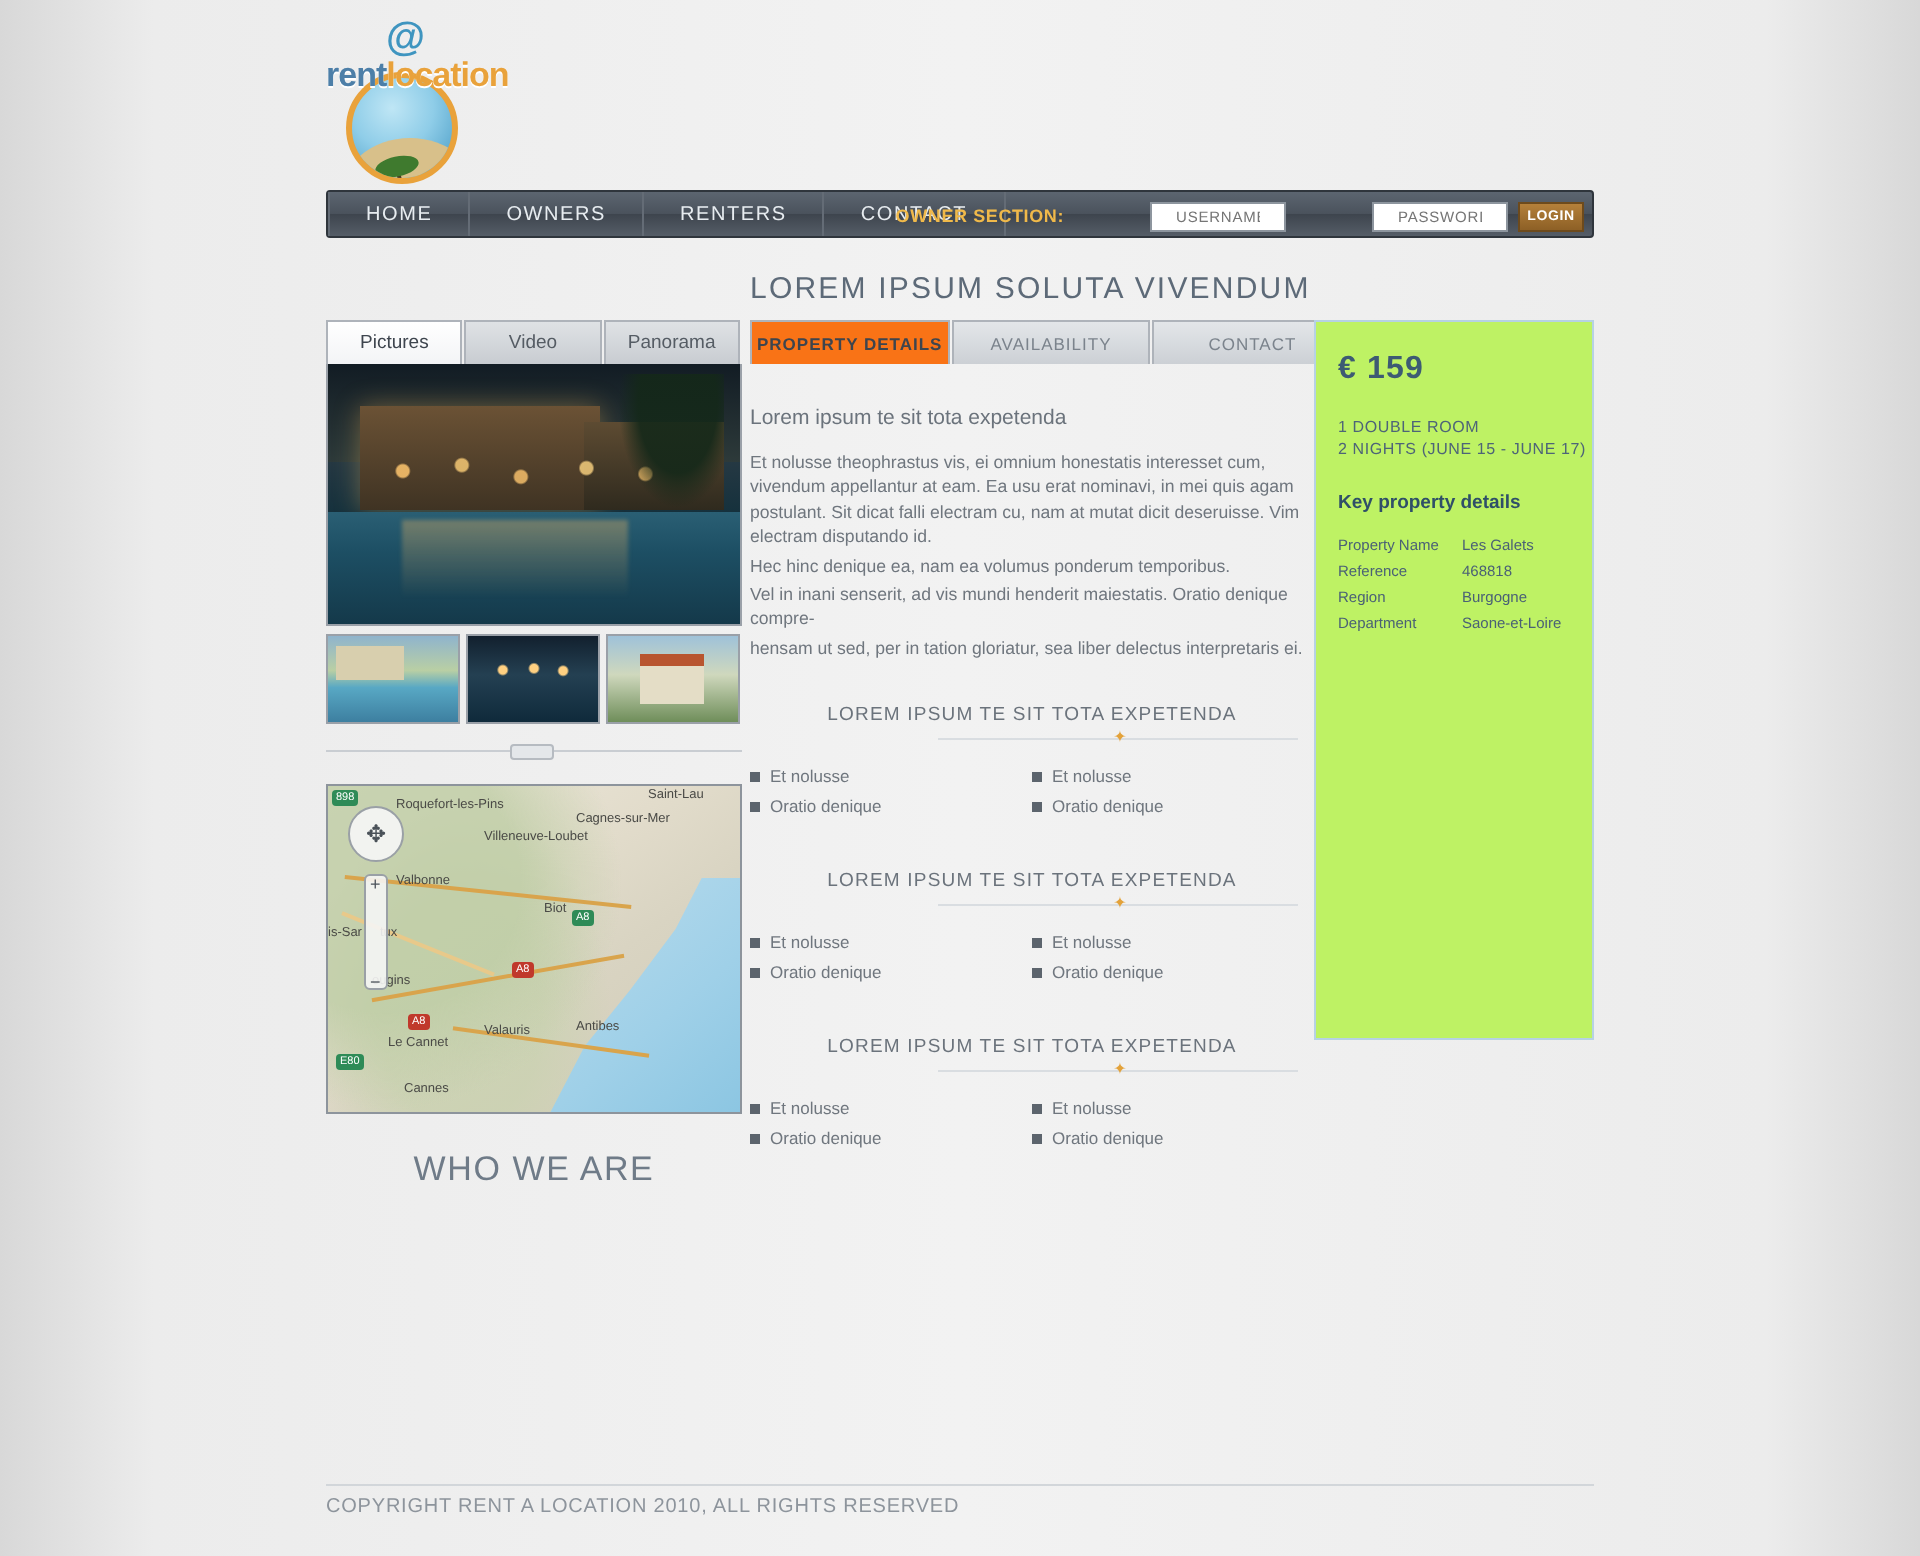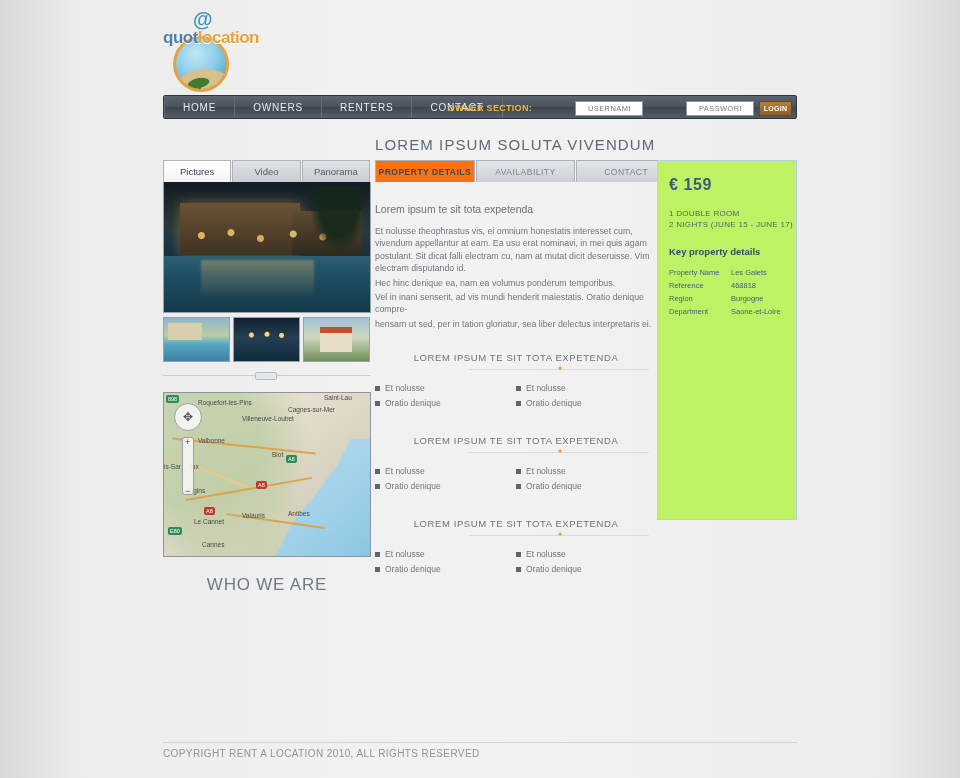--- a/index.html
+++ b/index.html
@@ -513,21 +513,21 @@
 
 <div class="page">
   <div class="inner">
 
     <div class="logo">
       <div class="logo-globe">
         <div class="logo-palm"></div>
       </div>
       <div class="logo-a">@</div>
       <div class="logo-text">
-        <span>quot</span><span class="accent">location</span>
+        <span>rent</span><span class="accent">location</span>
       </div>
     </div>
 
     <div class="navbar">
       <div class="nav-items">
         <div class="nav-item">HOME</div>
         <div class="nav-item">OWNERS</div>
         <div class="nav-item">RENTERS</div>
         <div class="nav-item">CONTACT</div>
       </div>

